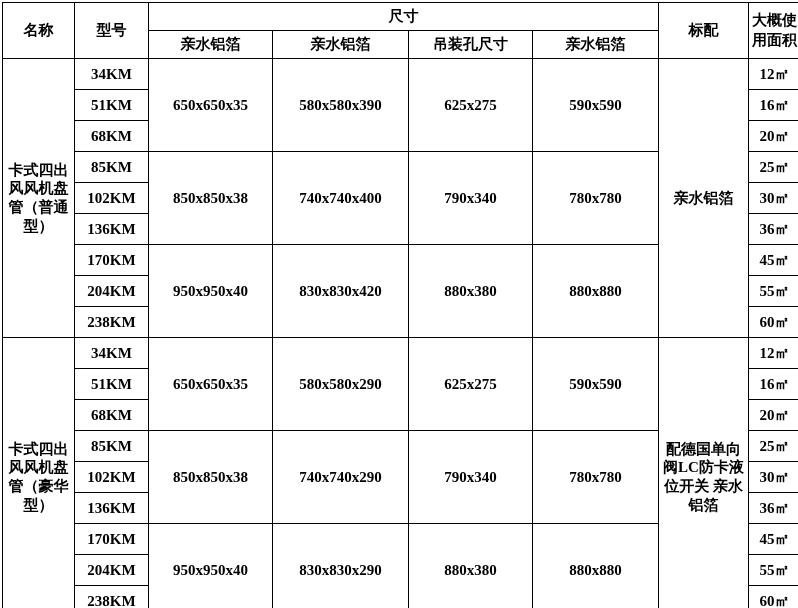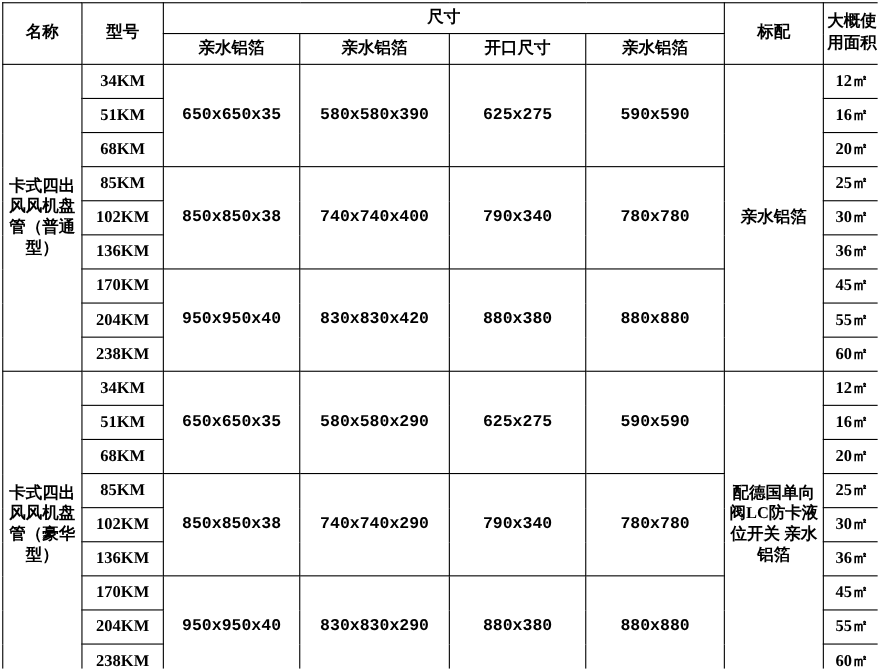--- a/index.html
+++ b/index.html
@@ -44,21 +44,20 @@
     font-size: 15px;
     line-height: 1.5;
     padding: 0 6px;
   }
   td.model {
     font-size: 14px;
     height: 30px;
   }
   td.dim {
     font-size: 15px;
-    font-family: Liberation Mono, monospace;
   }
   td.std {
     font-size: 15px;
     line-height: 1.7;
     padding: 0 8px;
   }
   td.area {
     font-size: 13px;
     height: 30px;
   }
@@ -90,21 +89,21 @@
       <tr>
         <th class="hdr hdr-tall" rowspan="2">名称</th>
         <th class="hdr hdr-tall" rowspan="2">型号</th>
         <th class="hdr" colspan="4">尺寸</th>
         <th class="hdr hdr-tall" rowspan="2">标配</th>
         <th class="hdr hdr-tall" rowspan="2" style="font-size:15px;line-height:1.3;">大概使用面积</th>
       </tr>
       <tr>
         <th class="hdr">亲水铝箔</th>
         <th class="hdr">亲水铝箔</th>
-        <th class="hdr">开口尺寸</th>
+        <th class="hdr">吊装孔尺寸</th>
         <th class="hdr">亲水铝箔</th>
       </tr>
     </thead>
     <tbody id="tbody">
         <tr>
           <td class="name" rowspan="9">卡式四出风风机盘管（普通型）</td>
           <td class="model">34KM</td>
           <td class="dim" rowspan="3">650x650x35</td>
           <td class="dim" rowspan="3">580x580x390</td>
           <td class="dim" rowspan="3">625x275</td>

